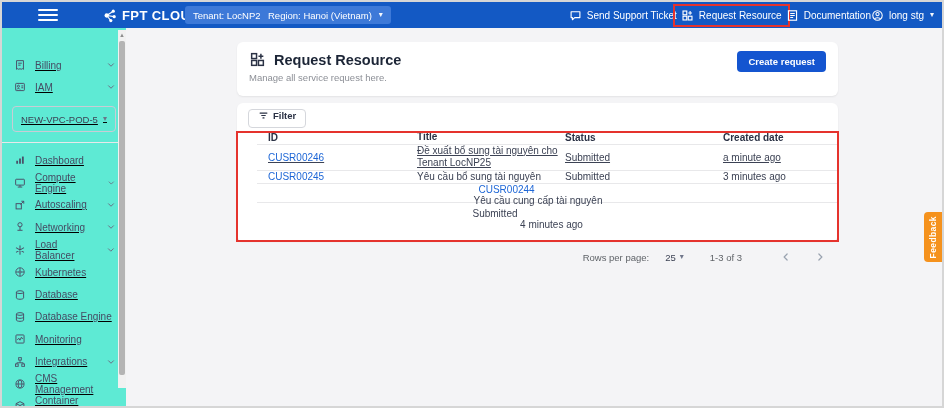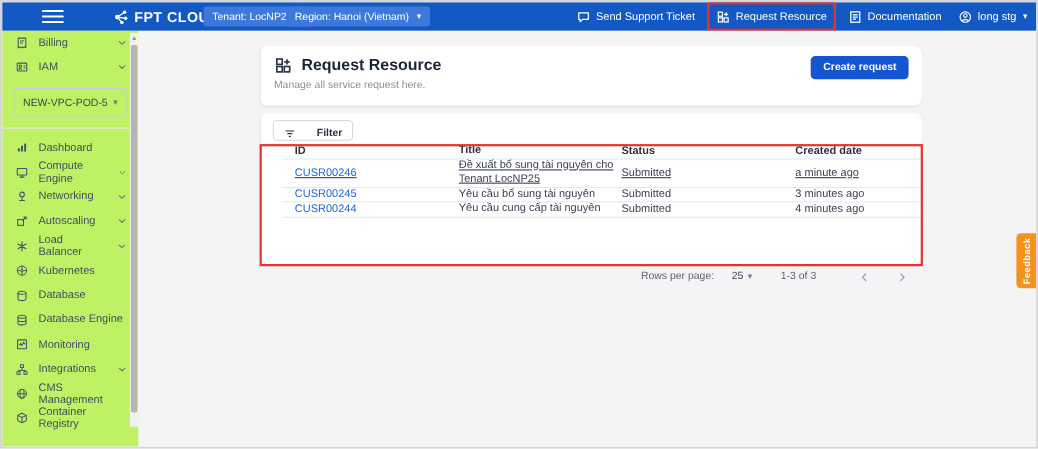--- a/index.html
+++ b/index.html
@@ -9,31 +9,31 @@
   
   .topnav { position:absolute; top:0; left:0; right:0; height:26px; background:#1359c4; color:#fff; }
   .hamburger { position:absolute; left:36px; top:5px; width:20px; height:16px; display:flex; flex-direction:column; justify-content:center; gap:3px; cursor:pointer; }
   .hamburger i { display:block; height:2px; background:#fff; border-radius:1px; }
   .brand { position:absolute; left:100px; top:0; height:26px; display:flex; align-items:center; gap:5px; }
   .brand-text { font-size:13px; font-weight:800; letter-spacing:.4px; }
   .nav-pill { position:absolute; top:4px; height:18px; background:#3d79d8; border-radius:3px; display:flex; align-items:center; gap:7px; padding:0 8px; font-size:9.5px; color:#fff; cursor:pointer; }
   .pill-tenant { left:183px; }
   .pill-region { left:258px; }
   .caret { font-size:8px; line-height:1; opacity:.95; }
-  .nav-right { position:absolute; right:8px; top:0; height:26px; display:flex; gap:15px; }
+  .nav-right { position:absolute; right:8px; top:0; height:26px; display:flex; align-items:center; }
   .nav-link { display:flex; align-items:center; gap:5px; font-size:10px; color:#fff; cursor:pointer; white-space:nowrap; }
   .nav-link .caret { margin-left:1px; }
   .hl-red { border:2px solid #e5332d; padding:3px 6px; margin:0 -4px; }
 
   .ic { display:block; }
   .ic-nav { width:13px; height:13px; color:#fff; }
   .ic-side { width:12px; height:12px; color:#4a5068; flex:0 0 12px; }
 
   
-  .sidebar { position:absolute; top:26px; left:0; width:124px; bottom:0; background:#bef264; padding-top:0; }
+  .sidebar { position:absolute; top:26px; left:0; width:124px; bottom:0; background:#5eead4; padding-top:26px;text-decoration:underline; }
   .side-item { height:22px; display:flex; align-items:center; gap:9px; padding:0 10px 0 12px; font-size:10px; color:#454b63; cursor:pointer; }
   .side-list .side-item { height:22.4px; }
   .side-item .chev { margin-left:auto; width:10px; height:10px; color:#6a7186; }
   .vpc-select { margin:8px 10px 0 10px; height:26px; border:1px solid #c9ccd4; border-radius:4px; display:flex; align-items:center; padding:0 8px; font-size:9.5px; color:#3c4254; cursor:pointer; }
   .vpc-select .caret { margin-left:auto; color:#6a7186; }
   .side-divider { border-top:1px solid #e8e8ea; margin:10px 0 6px 0; }
   .scrollbar { position:absolute; top:2px; right:0; width:8px; height:358px; background:#f1f1f1; }
   .scroll-arrow { height:10px; font-size:6px; line-height:10px; text-align:center; color:#8d8d8d; }
   .scroll-thumb { position:absolute; top:11px; left:1px; width:6px; height:334px; background:#b4b4b4; border-radius:2px; }
 
@@ -41,28 +41,28 @@
   .main { position:absolute; top:26px; left:124px; right:0; bottom:0; background:#f4f4f6; }
   .card { position:absolute; left:111px; width:601px; background:#fff; border-radius:6px; box-shadow:0 1px 2px rgba(0,0,0,.07); }
   .card-head { top:14px; height:54px; padding:9px 12px; }
   .title-row { display:flex; align-items:center; gap:8px; }
   .page-title { font-size:14.5px; font-weight:bold; color:#1c2536; }
   .ic-title { width:17px; height:17px; color:#2b3245; }
   .page-sub { margin-top:4px; font-size:9.5px; color:#8c8f96; }
   .btn-primary { position:absolute; right:12px; top:9px; background:#1455d0; color:#fff; font-size:9.5px; font-weight:bold; border:none; border-radius:4px; padding:5px 11px; cursor:pointer; font-family:inherit; }
 
   .card-table { top:75px; height:138px; }
-  .filter-btn { position:absolute; left:11px; top:6px; height:19px; display:flex; align-items:flex-end; gap:19px; border:1px solid #d5d7dc; border-radius:4px; background:#fff; padding:0 9px; font-size:9.5px; font-weight:bold; color:#2b3245; cursor:pointer; font-family:inherit; }
+  .filter-btn { position:absolute; left:11px; top:6px; height:19px; display:flex; align-items:flex-start; gap:4px; border:1px solid #d5d7dc; border-radius:4px; background:#fff; padding:0 9px; font-size:9.5px; font-weight:bold; color:#2b3245; cursor:pointer; font-family:inherit; }
   .ic-filter { width:11px; height:11px; color:#2b3245; }
 
   .table-region { position:absolute; left:0; right:0; top:28px; bottom:0; display:flex; flex-direction:column;padding-left:20px; }
   .red-outline { position:absolute; left:-1px; right:-1px; top:28px; bottom:-1px; border:2px solid #e5332d; pointer-events:none; z-index:5; }
   .trow { display:flex; align-items:center; border-bottom:1px solid #e8e8ea; font-size:10px; color:#3c4254; }
   .thead { height:23px; font-weight:bold; color:#2b3245; }
-  .r1 { height:28px;text-decoration:underline; } .r2 { height:20px; } .r3 { height:19px; }
+  .r1 { height:28px;text-decoration:underline; } .r2 { height:20px; } .r3 { height:19px;flex-direction:column; }
   .col-id { width:160px; padding-left:11px; }
   .col-title { width:148px; padding-right:6px; line-height:1.25; }
   .col-status { width:150px; }
   .col-created { flex:1; padding-left:8px; }
   .id-link { color:#1d66d6; text-decoration:none; cursor:pointer; }
   .pag { flex:1; display:flex; align-items:center; justify-content:flex-end; padding-right:12px; font-size:9.5px; color:#5f6368; border-bottom:none;margin-top:48px; }
   .pag .rpp-value { margin-left:16px; display:flex; align-items:center; gap:4px; cursor:pointer; color:#3c4254; }
   .pag .range { margin-left:26px; }
   .pag .pg-chev { width:12px; height:12px; color:#9aa3b0; cursor:pointer; }
   .pag .chev-prev { margin-left:38px; }
@@ -267,32 +267,32 @@
         <svg class="ic ic-side">
             <use href="#i-compute"></use>
           </svg>
         <span>Compute Engine</span>
         <svg class="chev">
             <use href="#i-chevdown"></use>
           </svg>
       </div>
       <div class="side-item">
         <svg class="ic ic-side">
-            <use href="#i-network"></use>
-          </svg>
-        <span>Networking</span>
+            <use href="#i-autoscale"></use>
+          </svg>
+        <span>Autoscaling</span>
         <svg class="chev">
             <use href="#i-chevdown"></use>
           </svg>
       </div>
       <div class="side-item">
         <svg class="ic ic-side">
-            <use href="#i-autoscale"></use>
-          </svg>
-        <span>Autoscaling</span>
+            <use href="#i-network"></use>
+          </svg>
+        <span>Networking</span>
         <svg class="chev">
             <use href="#i-chevdown"></use>
           </svg>
       </div>
       <div class="side-item">
         <svg class="ic ic-side">
             <use href="#i-loadbalancer"></use>
           </svg>
         <span>Load Balancer</span>
         <svg class="chev">

